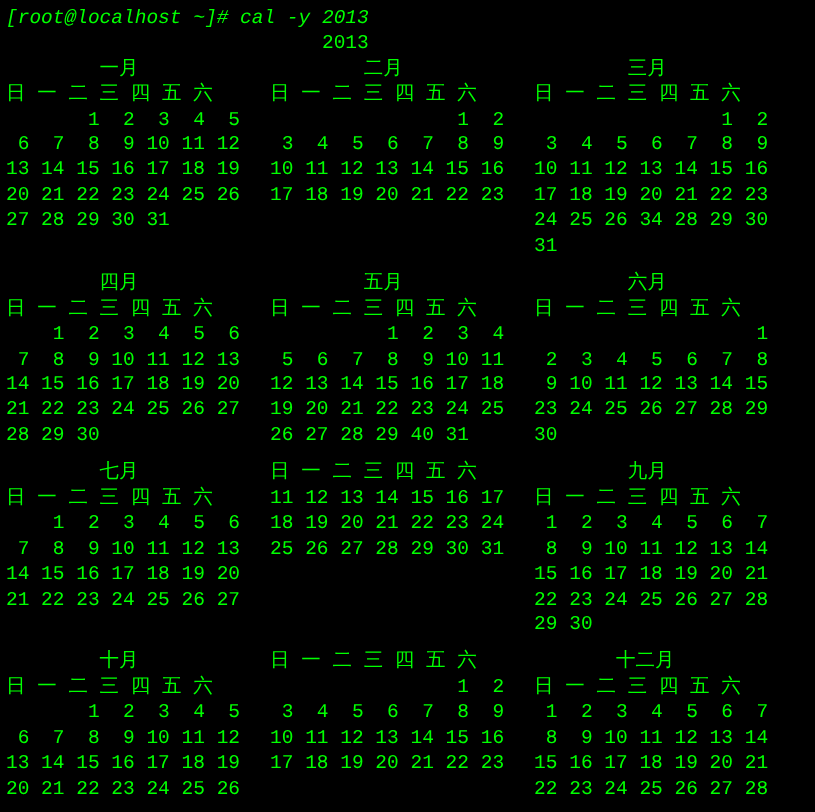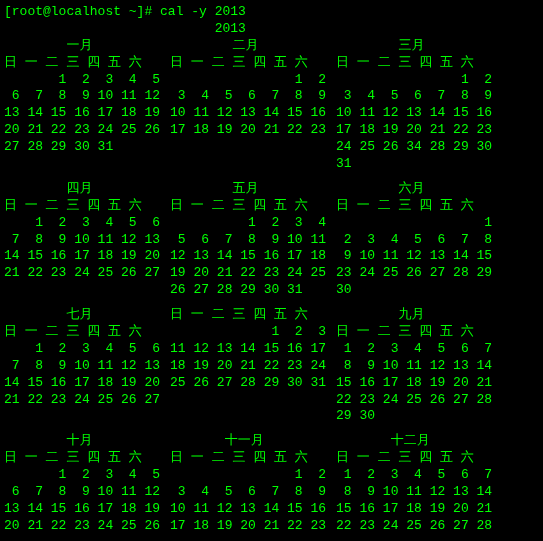--- a/index.html
+++ b/index.html
@@ -10,27 +10,28 @@
       font-family: "Courier New", monospace;
       font-size: 13px;
       line-height: 1.3;
       width: 543px;
       height: 541px;
       box-sizing: border-box;
       overflow: hidden;
     }
     .prompt-line {
       white-space: pre;
+      font-style: italic;
     }
     .year-title {
       white-space: pre;
     }
     .row {
       display: flex;
-      gap: 10px;
+      gap: 20px;
       margin-bottom: 8px;
     }
     .month {
       display: flex;
       flex-direction: column;
     }
     .month-title, .weekdays, .week {
       white-space: pre;
       font-family: inherit;
     }
@@ -73,29 +74,30 @@
       </div>
     </div>
     <div class="row">
       <div class="month">
         <div class="month-title">        四月</div>
         <div class="weekdays">日 一 二 三 四 五 六</div>
         <div class="week">    1  2  3  4  5  6</div>
         <div class="week"> 7  8  9 10 11 12 13</div>
         <div class="week">14 15 16 17 18 19 20</div>
         <div class="week">21 22 23 24 25 26 27</div>
+        <div class="week">28 29 30</div>
       </div>
       <div class="month">
         <div class="month-title">        五月</div>
         <div class="weekdays">日 一 二 三 四 五 六</div>
         <div class="week">          1  2  3  4</div>
         <div class="week"> 5  6  7  8  9 10 11</div>
         <div class="week">12 13 14 15 16 17 18</div>
         <div class="week">19 20 21 22 23 24 25</div>
-        <div class="week">26 27 28 29 30 31</div>
+        <div class="week">26 27 28 29 40 31</div>
       </div>
       <div class="month">
         <div class="month-title">        六月</div>
         <div class="weekdays">日 一 二 三 四 五 六</div>
         <div class="week">                   1</div>
         <div class="week"> 2  3  4  5  6  7  8</div>
         <div class="week"> 9 10 11 12 13 14 15</div>
         <div class="week">23 24 25 26 27 28 29</div>
         <div class="week">30</div>
       </div>
@@ -104,21 +106,20 @@
       <div class="month">
         <div class="month-title">        七月</div>
         <div class="weekdays">日 一 二 三 四 五 六</div>
         <div class="week">    1  2  3  4  5  6</div>
         <div class="week"> 7  8  9 10 11 12 13</div>
         <div class="week">14 15 16 17 18 19 20</div>
         <div class="week">21 22 23 24 25 26 27</div>
       </div>
       <div class="month">
         <div class="weekdays">日 一 二 三 四 五 六</div>
-        <div class="week">             1  2  3</div>
         <div class="week">11 12 13 14 15 16 17</div>
         <div class="week">18 19 20 21 22 23 24</div>
         <div class="week">25 26 27 28 29 30 31</div>
       </div>
       <div class="month">
         <div class="month-title">        九月</div>
         <div class="weekdays">日 一 二 三 四 五 六</div>
         <div class="week"> 1  2  3  4  5  6  7</div>
         <div class="week"> 8  9 10 11 12 13 14</div>
         <div class="week">15 16 17 18 19 20 21</div>
@@ -129,21 +130,20 @@
     <div class="row">
       <div class="month">
         <div class="month-title">        十月</div>
         <div class="weekdays">日 一 二 三 四 五 六</div>
         <div class="week">       1  2  3  4  5</div>
         <div class="week"> 6  7  8  9 10 11 12</div>
         <div class="week">13 14 15 16 17 18 19</div>
         <div class="week">20 21 22 23 24 25 26</div>
       </div>
       <div class="month">
-        <div class="month-title">       十一月</div>
         <div class="weekdays">日 一 二 三 四 五 六</div>
         <div class="week">                1  2</div>
         <div class="week"> 3  4  5  6  7  8  9</div>
         <div class="week">10 11 12 13 14 15 16</div>
         <div class="week">17 18 19 20 21 22 23</div>
       </div>
       <div class="month">
         <div class="month-title">       十二月</div>
         <div class="weekdays">日 一 二 三 四 五 六</div>
         <div class="week"> 1  2  3  4  5  6  7</div>

